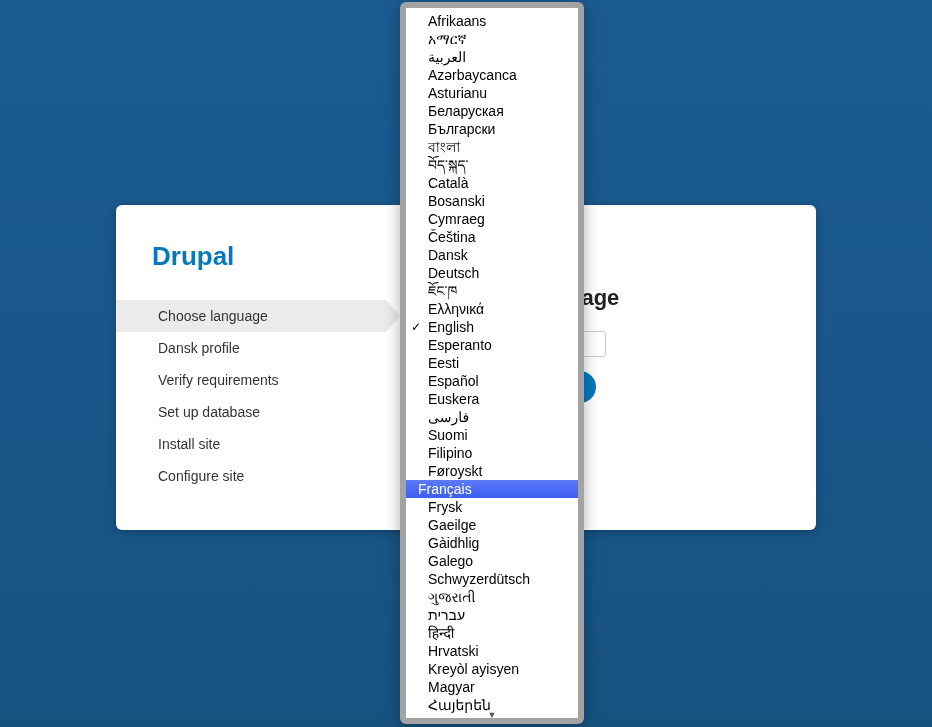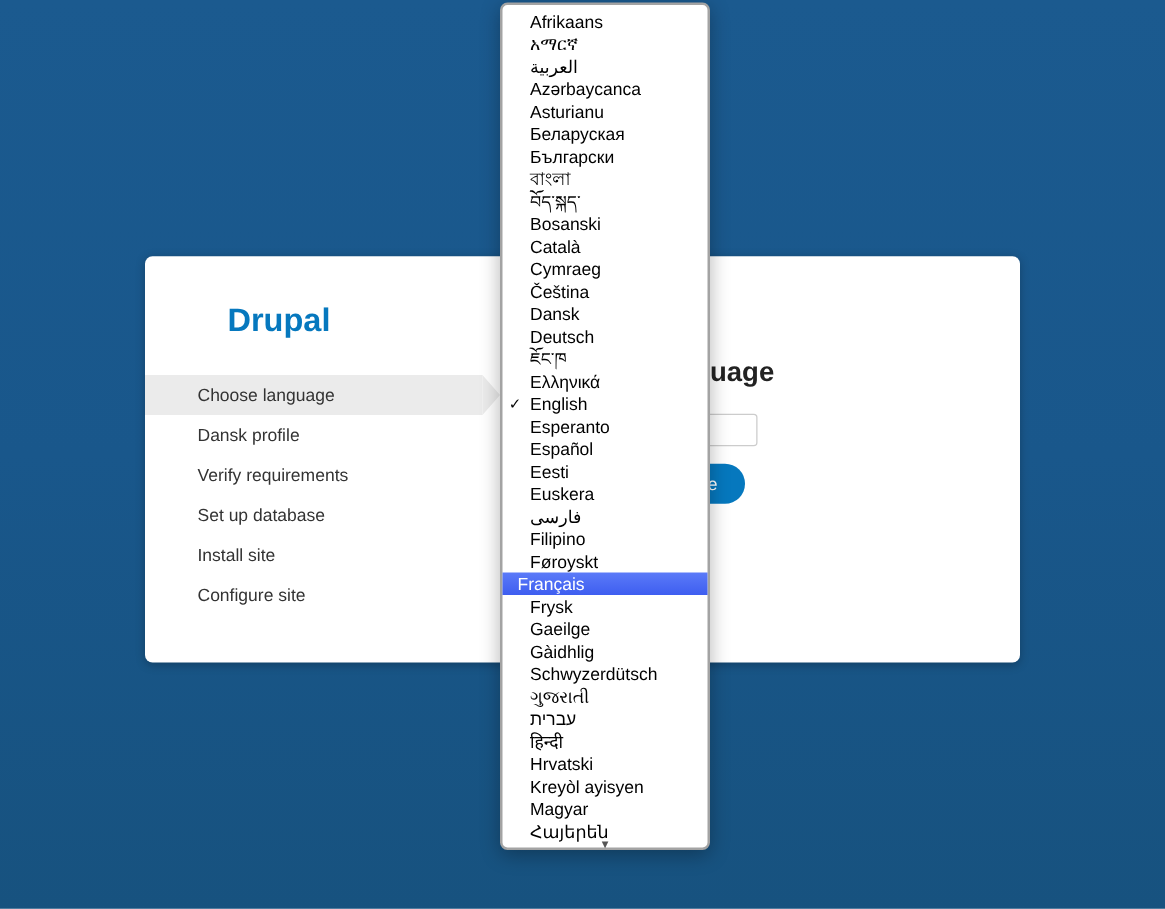--- a/index.html
+++ b/index.html
@@ -27,21 +27,21 @@
       display: flex;
     }
     .sidebar {
       width: 270px;
       padding-top: 36px;
     }
     .brand {
       font-size: 26px;
       font-weight: bold;
       color: #0678be;
-      padding-left: 66px;
+      padding-left: 36px;
       margin-bottom: 28px;
     }
     .steps {
       list-style: none;
     }
     .step {
       font-size: 14px;
       color: #333;
       padding: 8px 0 8px 42px;
       position: relative;
@@ -84,23 +84,23 @@
       border: none;
       border-radius: 20px;
       padding: 8px 22px;
       font-size: 14px;
       cursor: pointer;
     }
     .dropdown {
       position: absolute;
       left: 400px;
       top: 2px;
-      width: 168px;
+      width: 184px;
       background: #fff;
-      border: 2px solid #a3a3a3;
+      border: 6px solid #a3a3a3;
       border-radius: 6px;
       box-shadow: 0 4px 16px rgba(0,0,0,0.3);
       padding: 4px 0;
       z-index: 100;
     }
     .dropdown::after {
       content: "▼";
       position: absolute;
       bottom: -2px;
       left: 50%;
@@ -156,40 +156,42 @@
 <div class="dropdown">
     <div class="dropdown-item">Afrikaans</div>
     <div class="dropdown-item">አማርኛ</div>
     <div class="dropdown-item">العربية</div>
     <div class="dropdown-item">Azərbaycanca</div>
     <div class="dropdown-item">Asturianu</div>
     <div class="dropdown-item">Беларуская</div>
     <div class="dropdown-item">Български</div>
     <div class="dropdown-item">বাংলা</div>
     <div class="dropdown-item">བོད་སྐད་</div>
+    <div class="dropdown-item">Català</div>
     <div class="dropdown-item">Bosanski</div>
-    <div class="dropdown-item">Català</div>
     <div class="dropdown-item">Cymraeg</div>
     <div class="dropdown-item">Čeština</div>
     <div class="dropdown-item">Dansk</div>
     <div class="dropdown-item">Deutsch</div>
     <div class="dropdown-item">ཇོང་ཁ</div>
     <div class="dropdown-item">Ελληνικά</div>
     <div class="dropdown-item selected">English</div>
     <div class="dropdown-item">Esperanto</div>
+    <div class="dropdown-item">Eesti</div>
     <div class="dropdown-item">Español</div>
-    <div class="dropdown-item">Eesti</div>
     <div class="dropdown-item">Euskera</div>
     <div class="dropdown-item">فارسی</div>
+    <div class="dropdown-item">Suomi</div>
     <div class="dropdown-item">Filipino</div>
     <div class="dropdown-item">Føroyskt</div>
     <div class="dropdown-item highlighted">Français</div>
     <div class="dropdown-item">Frysk</div>
     <div class="dropdown-item">Gaeilge</div>
     <div class="dropdown-item">Gàidhlig</div>
+    <div class="dropdown-item">Galego</div>
     <div class="dropdown-item">Schwyzerdütsch</div>
     <div class="dropdown-item">ગુજરાતી</div>
     <div class="dropdown-item">עברית</div>
     <div class="dropdown-item">हिन्दी</div>
     <div class="dropdown-item">Hrvatski</div>
     <div class="dropdown-item">Kreyòl ayisyen</div>
     <div class="dropdown-item">Magyar</div>
     <div class="dropdown-item">Հայերեն</div>
   </div>
 

